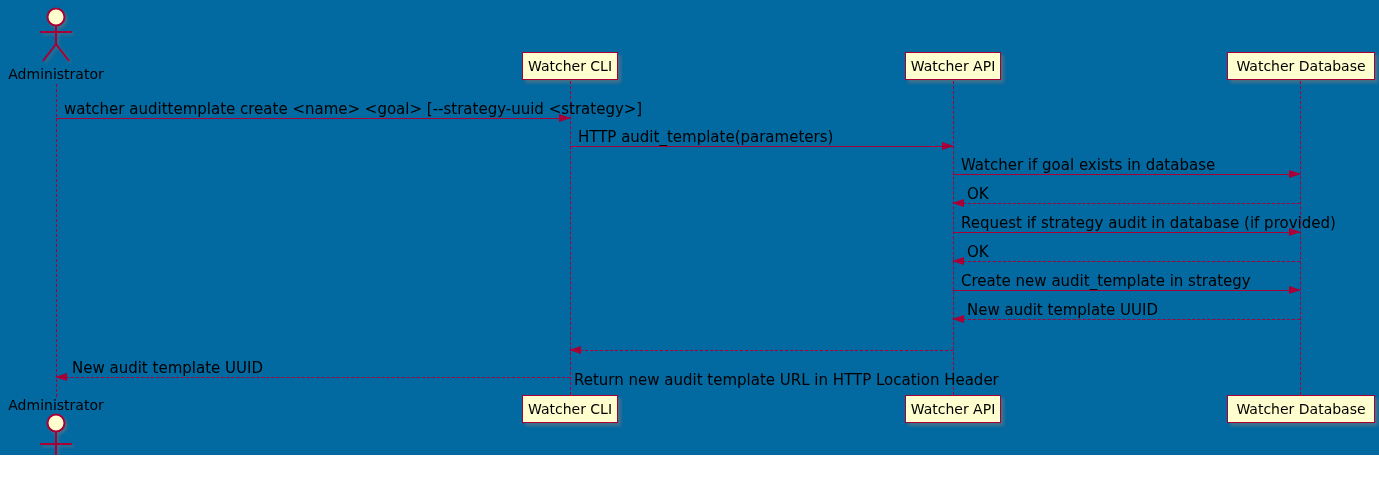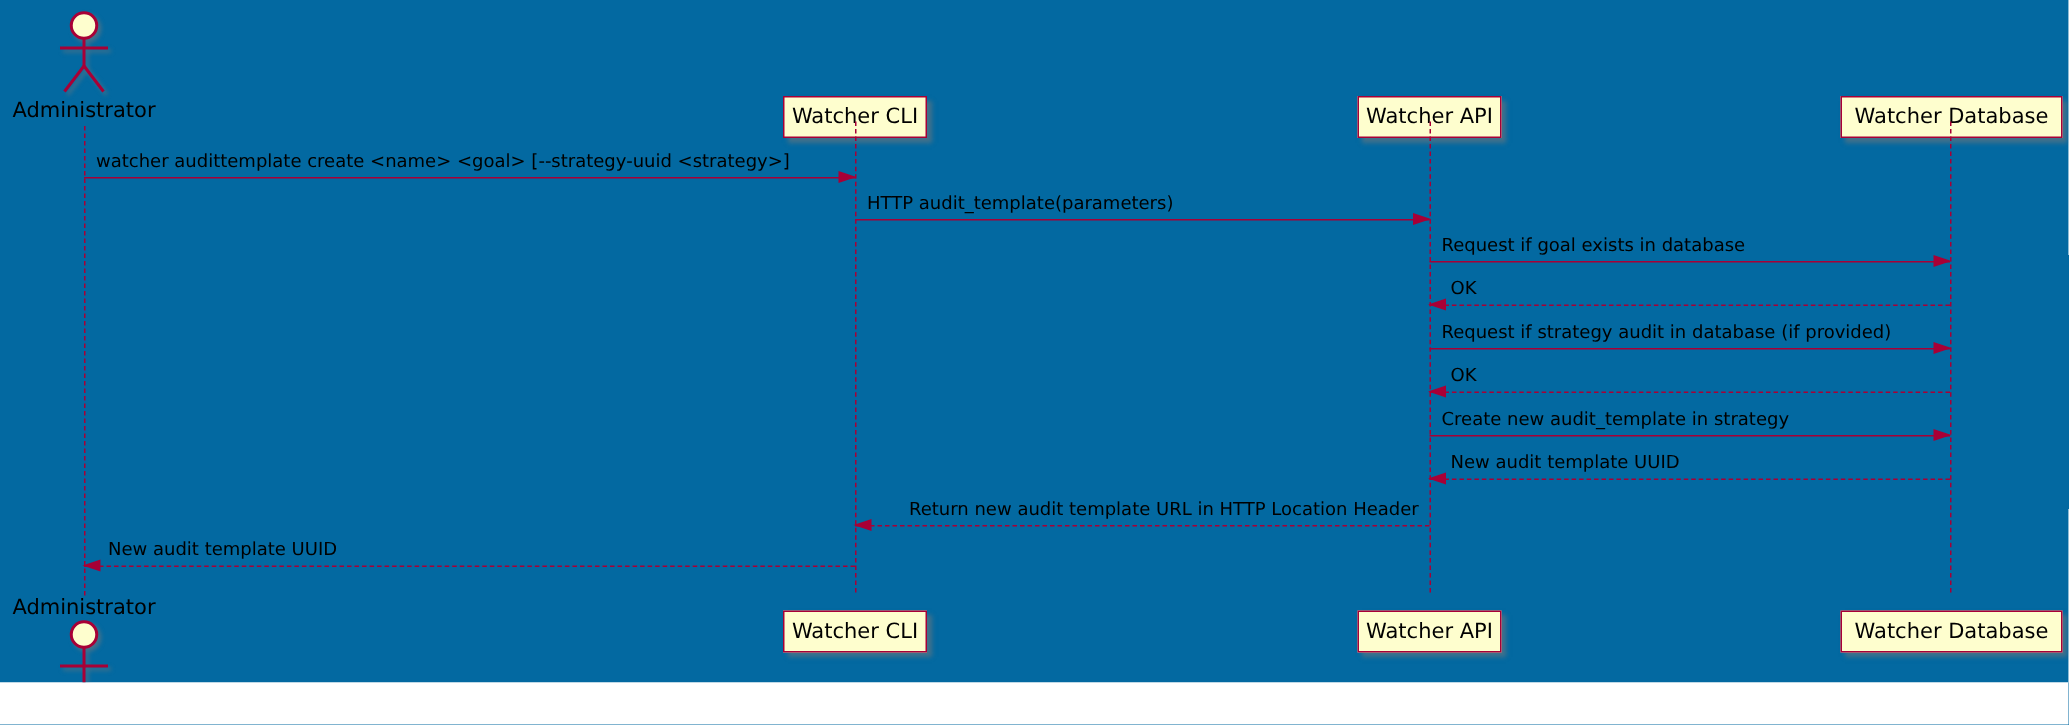--- a/index.html
+++ b/index.html
@@ -22,21 +22,20 @@
     background: #FEFECE;
     border: 1.5px solid #A80036;
     box-shadow: 3px 3px 3px rgba(120,120,120,0.55);
     display: flex;
     align-items: center;
     justify-content: center;
     font-size: 14px;
     color: #000000;
     box-sizing: border-box;
     white-space: nowrap;
-    margin-top: 12px;
   }
   
   .actor-label {
     position: absolute;
     width: 110px;
     text-align: center;
     font-size: 14px;
     color: #000000;
     white-space: nowrap;
   }
@@ -51,21 +50,21 @@
   .msg .line {
     position: absolute;
     left: 0; right: 0; top: 0;
     border-top: 1px solid #A80036;
   }
   .msg.dashed .line { border-top-style: dashed; }
   .msg .label {
     position: absolute;
     left: 8px;
     top: -18px;
-    font-size: 12px;
+    font-size: 15px;
     color: #000000;
     white-space: nowrap;
   }
   .msg .head {
     position: absolute;
     top: -4.5px;
     width: 0; height: 0;
     border-top: 4.5px solid transparent;
     border-bottom: 4.5px solid transparent;
   }
@@ -112,21 +111,21 @@
     <div class="head"></div>
   </div>
 
   <div class="msg solid dir-right" style="left:570px; top:146px; width:383px;">
     <span class="label">HTTP audit_template(parameters)</span>
     <div class="line"></div>
     <div class="head"></div>
   </div>
 
   <div class="msg solid dir-right" style="left:953px; top:174px; width:347px;">
-    <span class="label">Request if goal exists in database</span>
+    <span class="label">Watcher if goal exists in database</span>
     <div class="line"></div>
     <div class="head"></div>
   </div>
 
   <div class="msg dashed dir-left" style="left:953px; top:203px; width:347px;">
     <span class="label" style="left:14px;">OK</span>
     <div class="line"></div>
     <div class="head"></div>
   </div>
 
@@ -148,21 +147,21 @@
     <div class="head"></div>
   </div>
 
   <div class="msg dashed dir-left" style="left:953px; top:319px; width:347px;">
     <span class="label" style="left:14px;">New audit template UUID</span>
     <div class="line"></div>
     <div class="head"></div>
   </div>
 
   <div class="msg dashed dir-left" style="left:570px; top:350px; width:383px;">
-    <span class="label" style="left:36px;">Return new audit template URL in HTTP Location Header</span>
+    <span class="label" style="left:4px;margin-top:39px;">Return new audit template URL in HTTP Location Header</span>
     <div class="line"></div>
     <div class="head"></div>
   </div>
 
   <div class="msg dashed dir-left" style="left:56px; top:377px; width:514px;">
     <span class="label" style="left:16px;">New audit template UUID</span>
     <div class="line"></div>
     <div class="head"></div>
   </div>
 

